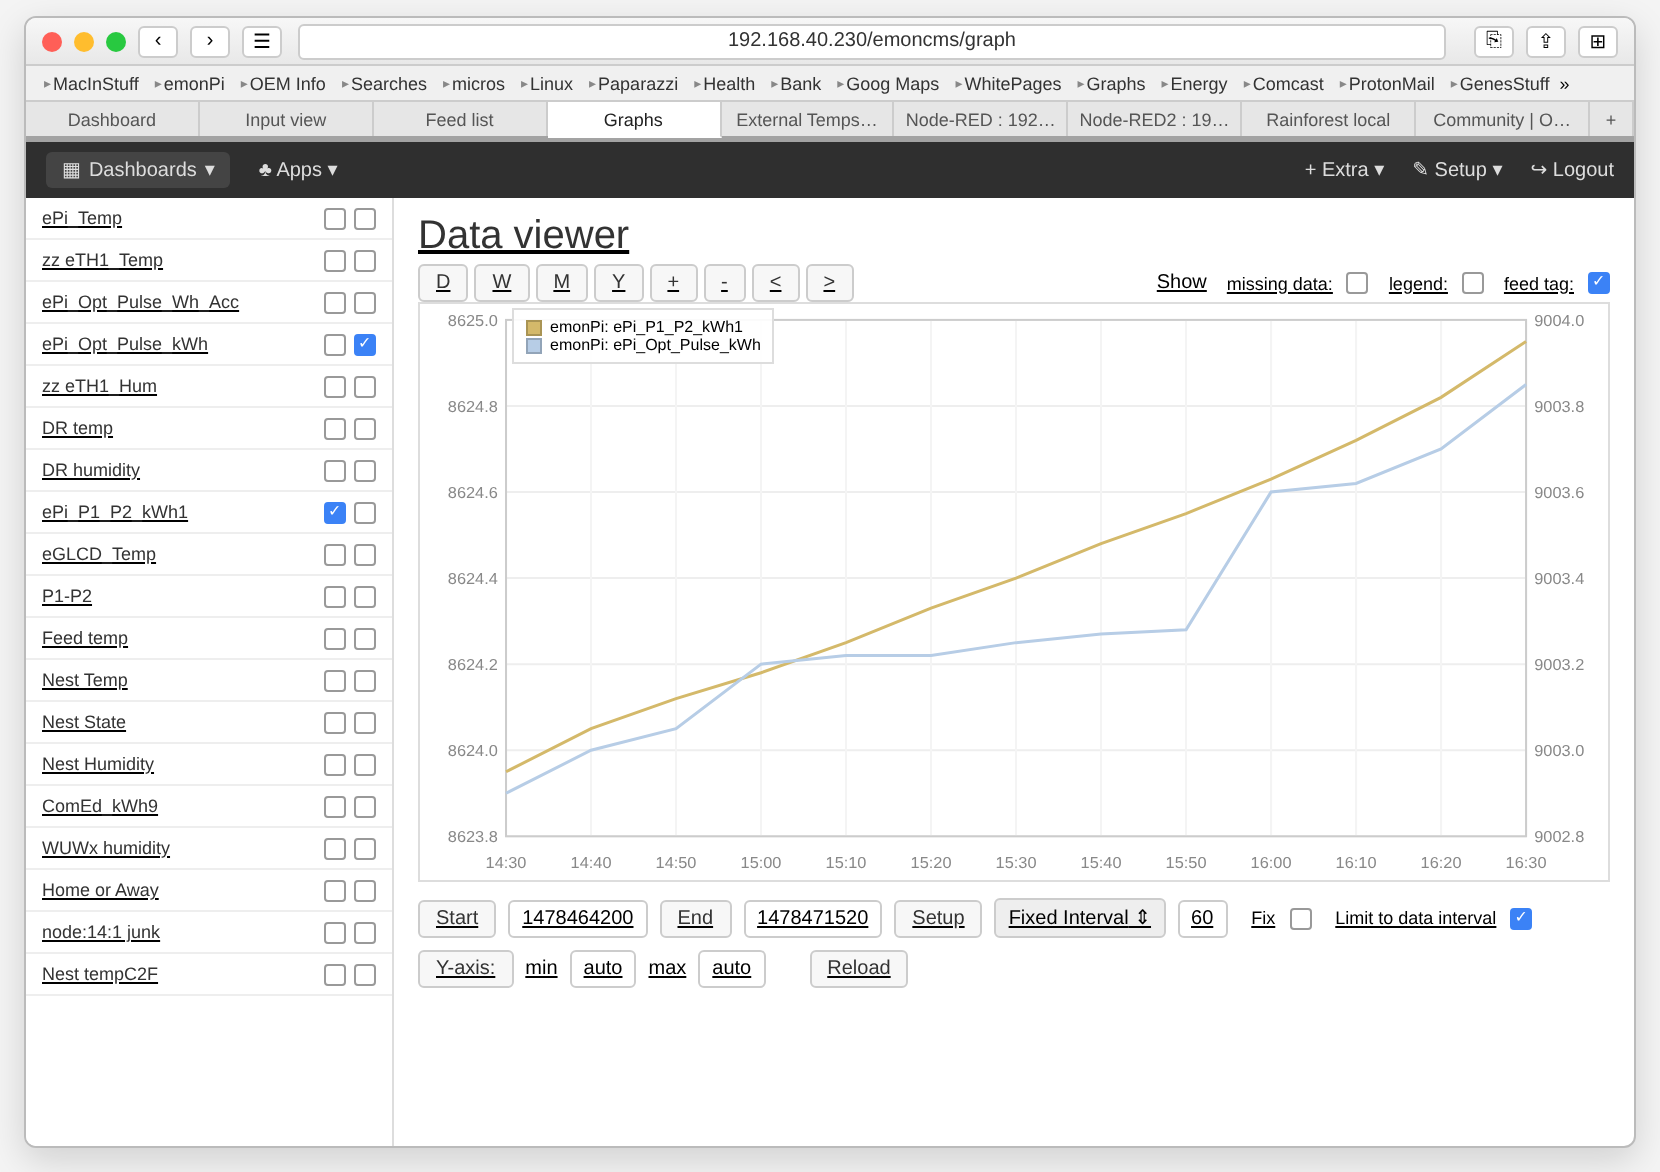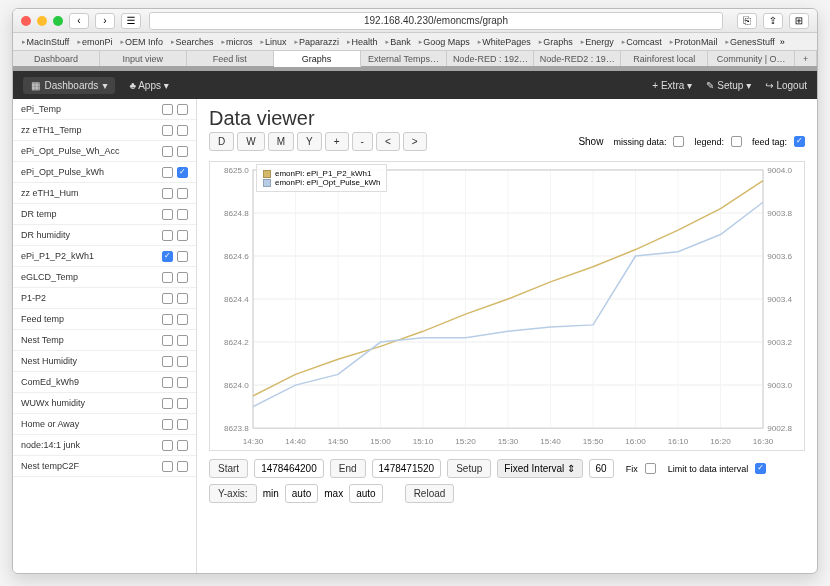--- a/index.html
+++ b/index.html
@@ -15,42 +15,42 @@
 .tb-btn { width:20px; height:16px; border:1px solid #ccc; border-radius:3px; background:#fff; margin-left:6px; display:flex; align-items:center; justify-content:center; }
 .url { flex:1; margin:0 8px; height:18px; background:#fff; border:1px solid #ccc; border-radius:3px; display:flex; align-items:center; justify-content:center; font-size:10px; color:#333; }
 .tb-right { display:flex; }
 
 
 .bmbar { height:18px; background:#f0f0f0; border-bottom:1px solid #ccc; display:flex; align-items:center; padding:0 6px; font-size:9px; gap:2px; overflow:hidden; white-space:nowrap; }
 .bm { padding:1px 3px; color:#333; display:inline-flex; align-items:center; gap:1px; }
 .bm.sq::before { content:"▸"; font-size:7px; color:#888; }
 
 
-.tabs { height:20px; background:#6d28d9; border-bottom:5px solid #a3a3a3; display:flex; }
+.tabs { height:20px; background:#6d28d9; border-bottom:3px solid #a3a3a3; display:flex; }
 .tab { flex:1; border-right:1px solid #ccc; display:flex; align-items:center; justify-content:center; font-size:9px; color:#555; background:#e6e6e6; }
 .tab.active { background:#fff; color:#222; border-bottom:1px solid #fff; margin-bottom:-1px; }
 .tab.plus { flex:0 0 22px; }
 
 
 .appbar { height:28px; background:#2f2f2f; display:flex; align-items:center; padding:0 10px; color:#ddd; font-size:10px; gap:14px; }
 .appbar .spacer { flex:1; }
 .pill { background:#444; padding:3px 8px; border-radius:3px; display:inline-flex; align-items:center; gap:4px; }
 
 
-.layout { flex:1; display:flex; min-height:0; }
+.layout { flex:1; display:flex; min-height:0;text-decoration:underline; }
 .sidebar { width:184px; border-right:1px solid #ddd; overflow-y:auto; background:#fff; }
 .feed { height:21px; border-bottom:1px solid #eee; display:flex; align-items:center; padding:0 8px; font-size:9px; }
 .feed .lbl { flex:1; color:#333; }
 .cb { width:11px; height:11px; border:1px solid #999; border-radius:2px; background:#fff; display:inline-block; margin-left:4px; position:relative; }
 .cb.on { background:#3b82f6; border-color:#3b82f6; }
 .cb.on::after { content:"✓"; color:#fff; font-size:8px; position:absolute; top:-1px; left:1px; }
 
 .main { flex:1; padding:8px 12px; overflow:auto; }
 h2 { font-size:20px; font-weight:500; color:#333; margin-bottom:6px; }
-.toolbar { display:flex; gap:4px; margin-bottom:14px; align-items:flex-end; }
+.toolbar { display:flex; gap:4px; margin-bottom:4px; align-items:flex-end; }
 .btn { border:1px solid #ccc; background:#f7f7f7; padding:3px 8px; border-radius:3px; font-size:10px; color:#333; }
 .toolbar .spacer { flex:1; }
 .opt { font-size:9px; display:inline-flex; align-items:center; gap:3px; margin-left:6px; }
 
 .chartwrap { position:relative; border:1px solid #ddd; height:290px; margin-bottom:8px; }
 .legend { position:absolute; left:46px; top:2px; background:rgba(255,255,255,.9); border:1px solid #ddd; padding:4px 6px; font-size:8px; }
 .legend .sw { display:inline-block; width:8px; height:8px; margin-right:4px; vertical-align:middle; border:1px solid rgba(0,0,0,.2); }
 svg.plot { width:100%; height:100%; }
 
 .formrow { display:flex; gap:6px; align-items:center; margin-bottom:6px; font-size:10px; flex-wrap:wrap; }
@@ -177,20 +177,25 @@
           <span class="cb"></span>
           <span class="cb"></span>
         </div>
         <div class="feed">
           <span class="lbl">Feed temp</span>
           <span class="cb"></span>
           <span class="cb"></span>
         </div>
         <div class="feed">
           <span class="lbl">Nest Temp</span>
+          <span class="cb"></span>
+          <span class="cb"></span>
+        </div>
+        <div class="feed">
+          <span class="lbl">Nest State</span>
           <span class="cb"></span>
           <span class="cb"></span>
         </div>
         <div class="feed">
           <span class="lbl">Nest Humidity</span>
           <span class="cb"></span>
           <span class="cb"></span>
         </div>
         <div class="feed">
           <span class="lbl">ComEd_kWh9</span>

